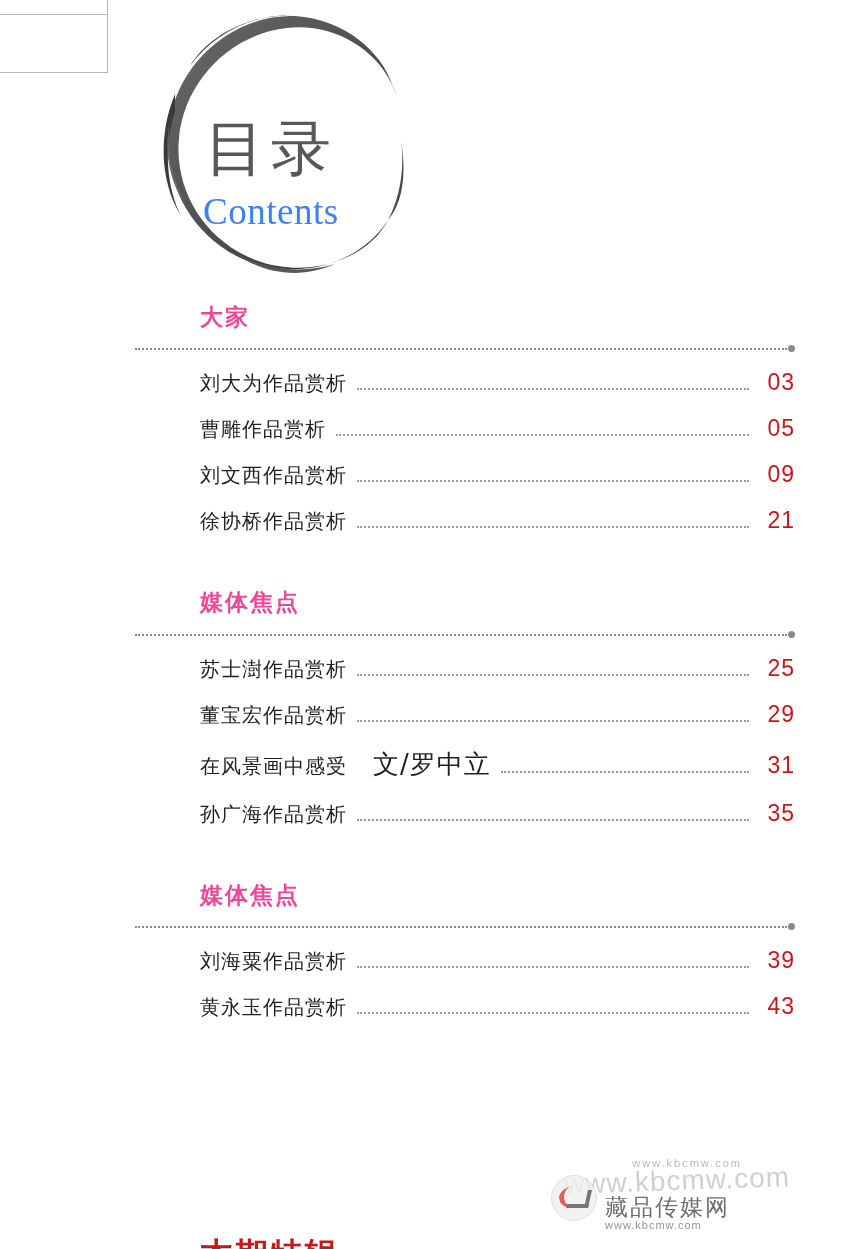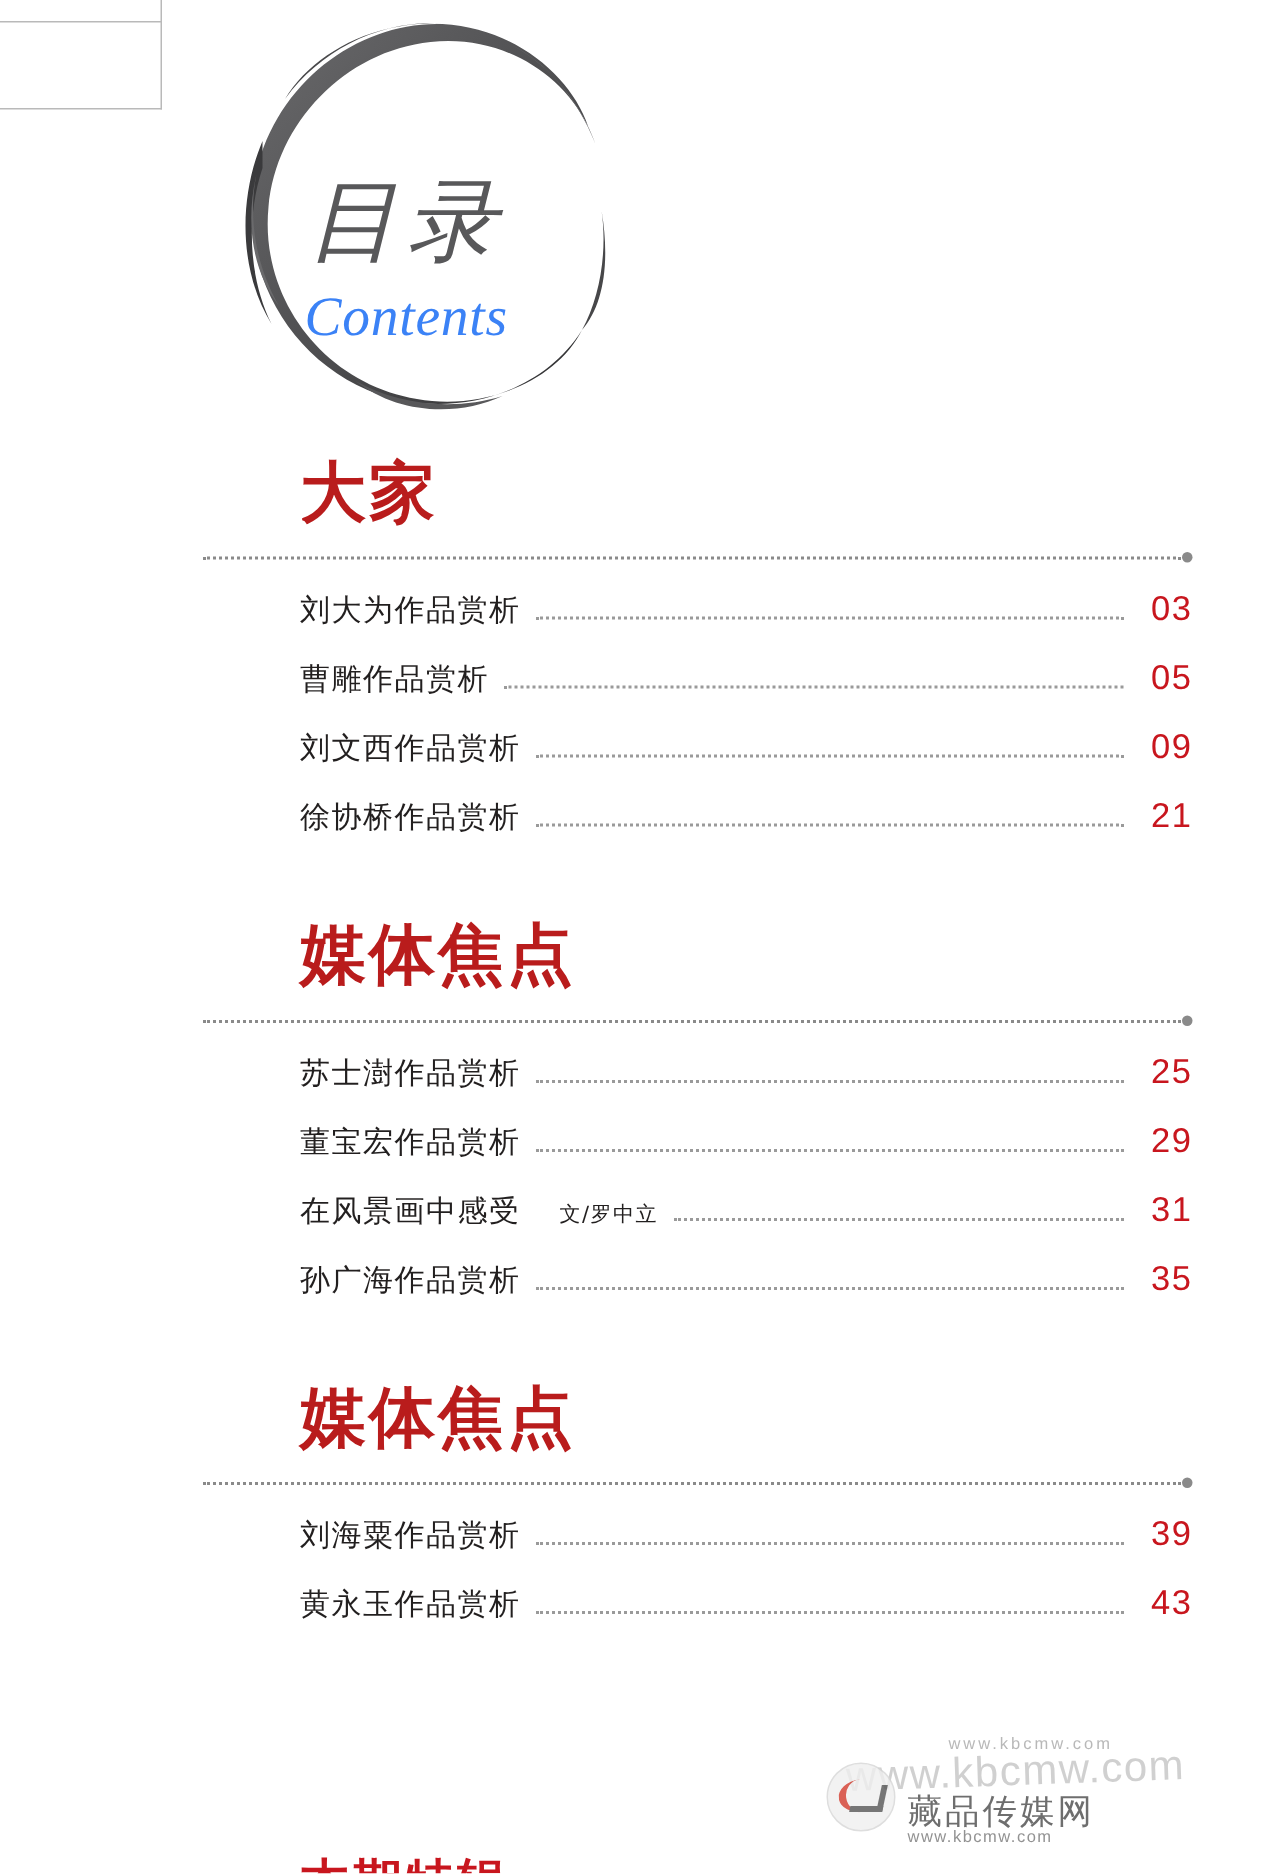--- a/index.html
+++ b/index.html
@@ -36,21 +36,20 @@
     border-left: 1px solid #b9b9b9;
   }
 
   
   .masthead {
     position: absolute;
     left: 145px;
     top: 8px;
     width: 270px;
     height: 270px;
-    font-style: italic;
   }
   .masthead svg { display: block; }
   .masthead .title-cn {
     position: absolute;
     left: 60px;
     top: 110px;
     font-family: "DejaVu Sans", sans-serif;
     font-size: 60px;
     letter-spacing: 6px;
     color: #58585a;
@@ -71,23 +70,23 @@
   
   .toc {
     position: absolute;
     left: 135px;
     top: 305px;
     width: 660px;
   }
   .section { margin-bottom: 10px; }
   .section-title {
     font-family: "DejaVu Sans", sans-serif;
-    font-size: 44px;
+    font-size: 23px;
     font-weight: bold;
-    color: #b91c1c;
+    color: #ec4899;
     letter-spacing: 2px;
     margin: 0 0 14px 65px;
     line-height: 1.1;
   }
   .section-rule {
     position: relative;
     height: 10px;
     margin-bottom: 8px;
   }
   .section-rule .dashes {
@@ -114,21 +113,21 @@
   }
   .entry-title {
     font-family: "DejaVu Sans", sans-serif;
     font-size: 20px;
     color: #221f1f;
     white-space: nowrap;
     letter-spacing: 1px;
   }
   .entry-author {
     font-family: "DejaVu Sans", sans-serif;
-    font-size: 14px;
+    font-size: 26px;
     color: #221f1f;
     white-space: nowrap;
     letter-spacing: 1px;
     margin-left: 26px;
   }
   .entry-leader {
     flex: 1 1 auto;
     border-bottom: 2px dotted #9a9a9a;
     margin: 0 10px 6px 10px;
     min-width: 12px;

